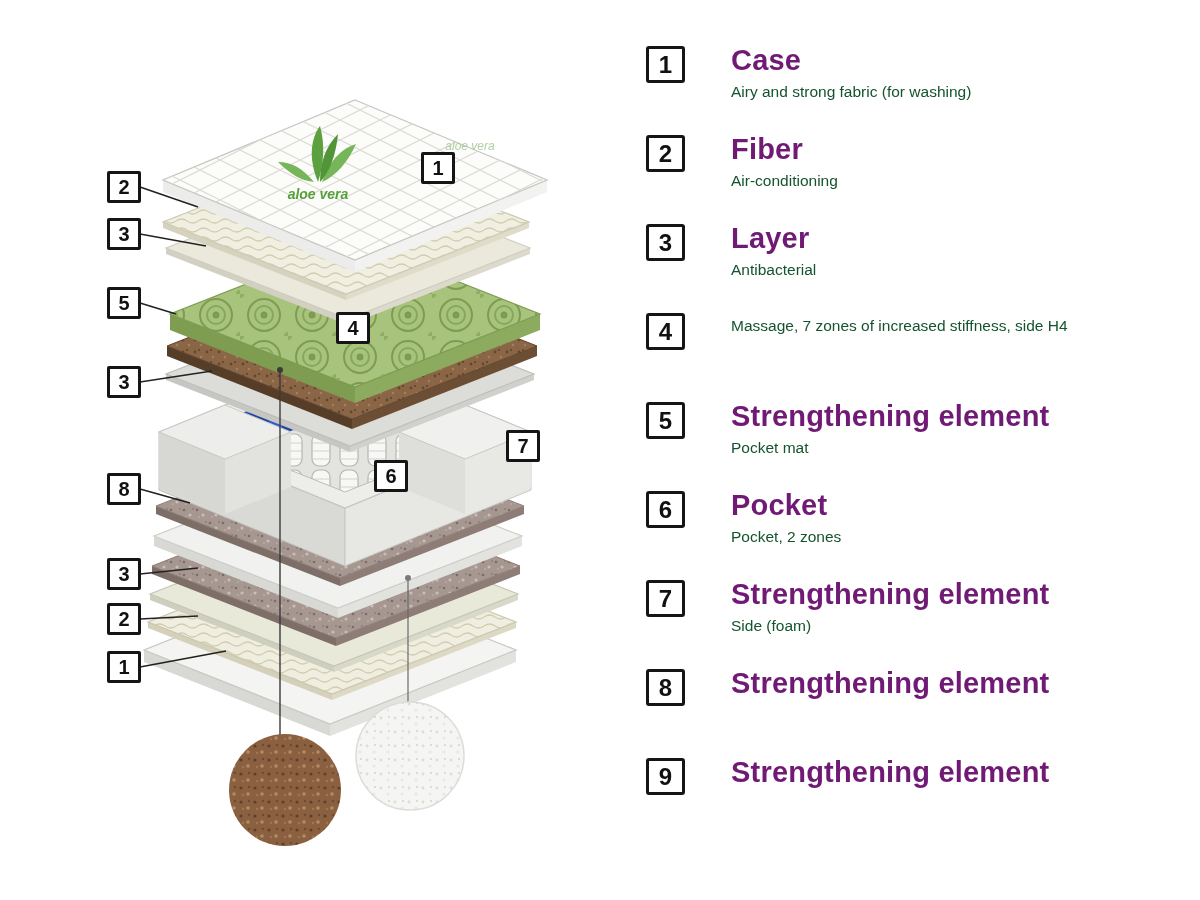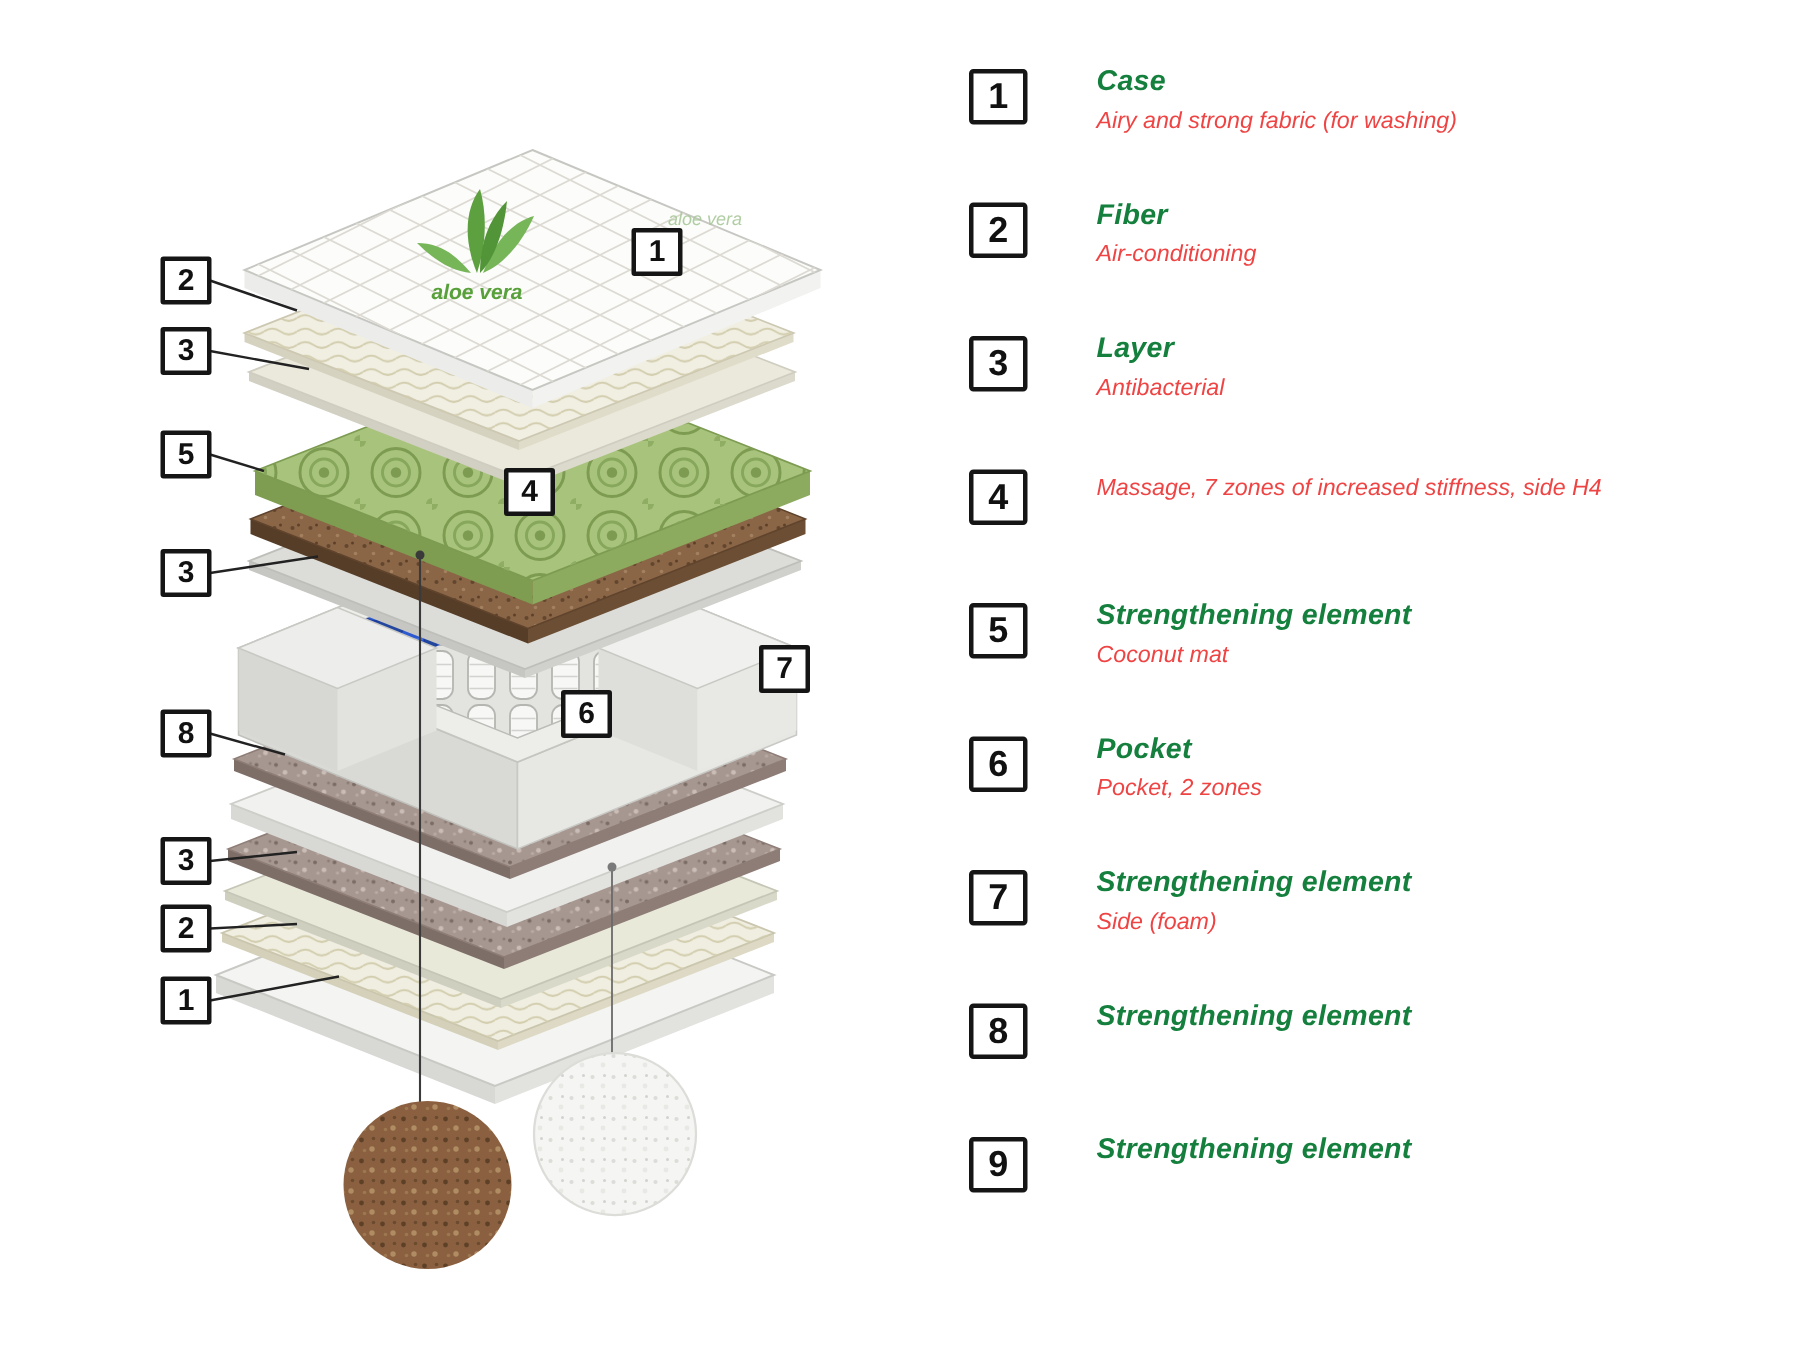--- a/index.html
+++ b/index.html
@@ -9,22 +9,22 @@
   .diagram svg{position:absolute;left:0;top:0;}
   .callout{position:absolute;width:28px;height:26px;background:#fff;border:3px solid #151515;
            border-radius:2px;display:flex;align-items:center;justify-content:center;
            font-size:20px;font-weight:700;color:#111;line-height:1;}
   .legend{position:absolute;left:646px;top:44px;width:556px;}
   .legend-item{display:flex;align-items:flex-start;height:89px;}
   .legend-num{flex:0 0 auto;width:33px;height:31px;border:3px solid #151515;border-radius:3px;
               display:flex;align-items:center;justify-content:center;
               font-size:24px;font-weight:700;color:#111;margin-top:2px;}
   .legend-text{margin-left:46px;}
-  .legend-title{font-size:19px;font-weight:700;color:#15803d;line-height:1.15;letter-spacing:.2px;font-style:italic;}
-  .legend-subtitle{font-size:15.5px;font-weight:400;color:#ef4444;margin-top:5px;line-height:1.25;font-style:italic;}
+  .legend-title{font-size:29px;font-weight:700;color:#701a75;line-height:1.15;letter-spacing:.2px;}
+  .legend-subtitle{font-size:15.5px;font-weight:400;color:#14532d;margin-top:5px;line-height:1.25;}
 </style>
 </head>
 <body>
 
 <div class="page">
 
   <div class="diagram">
     <svg width="640" height="900" viewBox="0 0 640 900">
       <defs>
         <pattern id="quilt" patternUnits="userSpaceOnUse" width="40" height="20">
@@ -254,21 +254,21 @@
       <div class="legend-num">4</div>
       <div class="legend-text">
         <div class="legend-subtitle">Massage, 7 zones of increased stiffness, side H4</div>
       </div>
     </div>
 
     <div class="legend-item">
       <div class="legend-num">5</div>
       <div class="legend-text">
         <div class="legend-title">Strengthening element</div>
-        <div class="legend-subtitle">Coconut mat</div>
+        <div class="legend-subtitle">Pocket mat</div>
       </div>
     </div>
 
     <div class="legend-item">
       <div class="legend-num">6</div>
       <div class="legend-text">
         <div class="legend-title">Pocket</div>
         <div class="legend-subtitle">Pocket, 2 zones</div>
       </div>
     </div>

